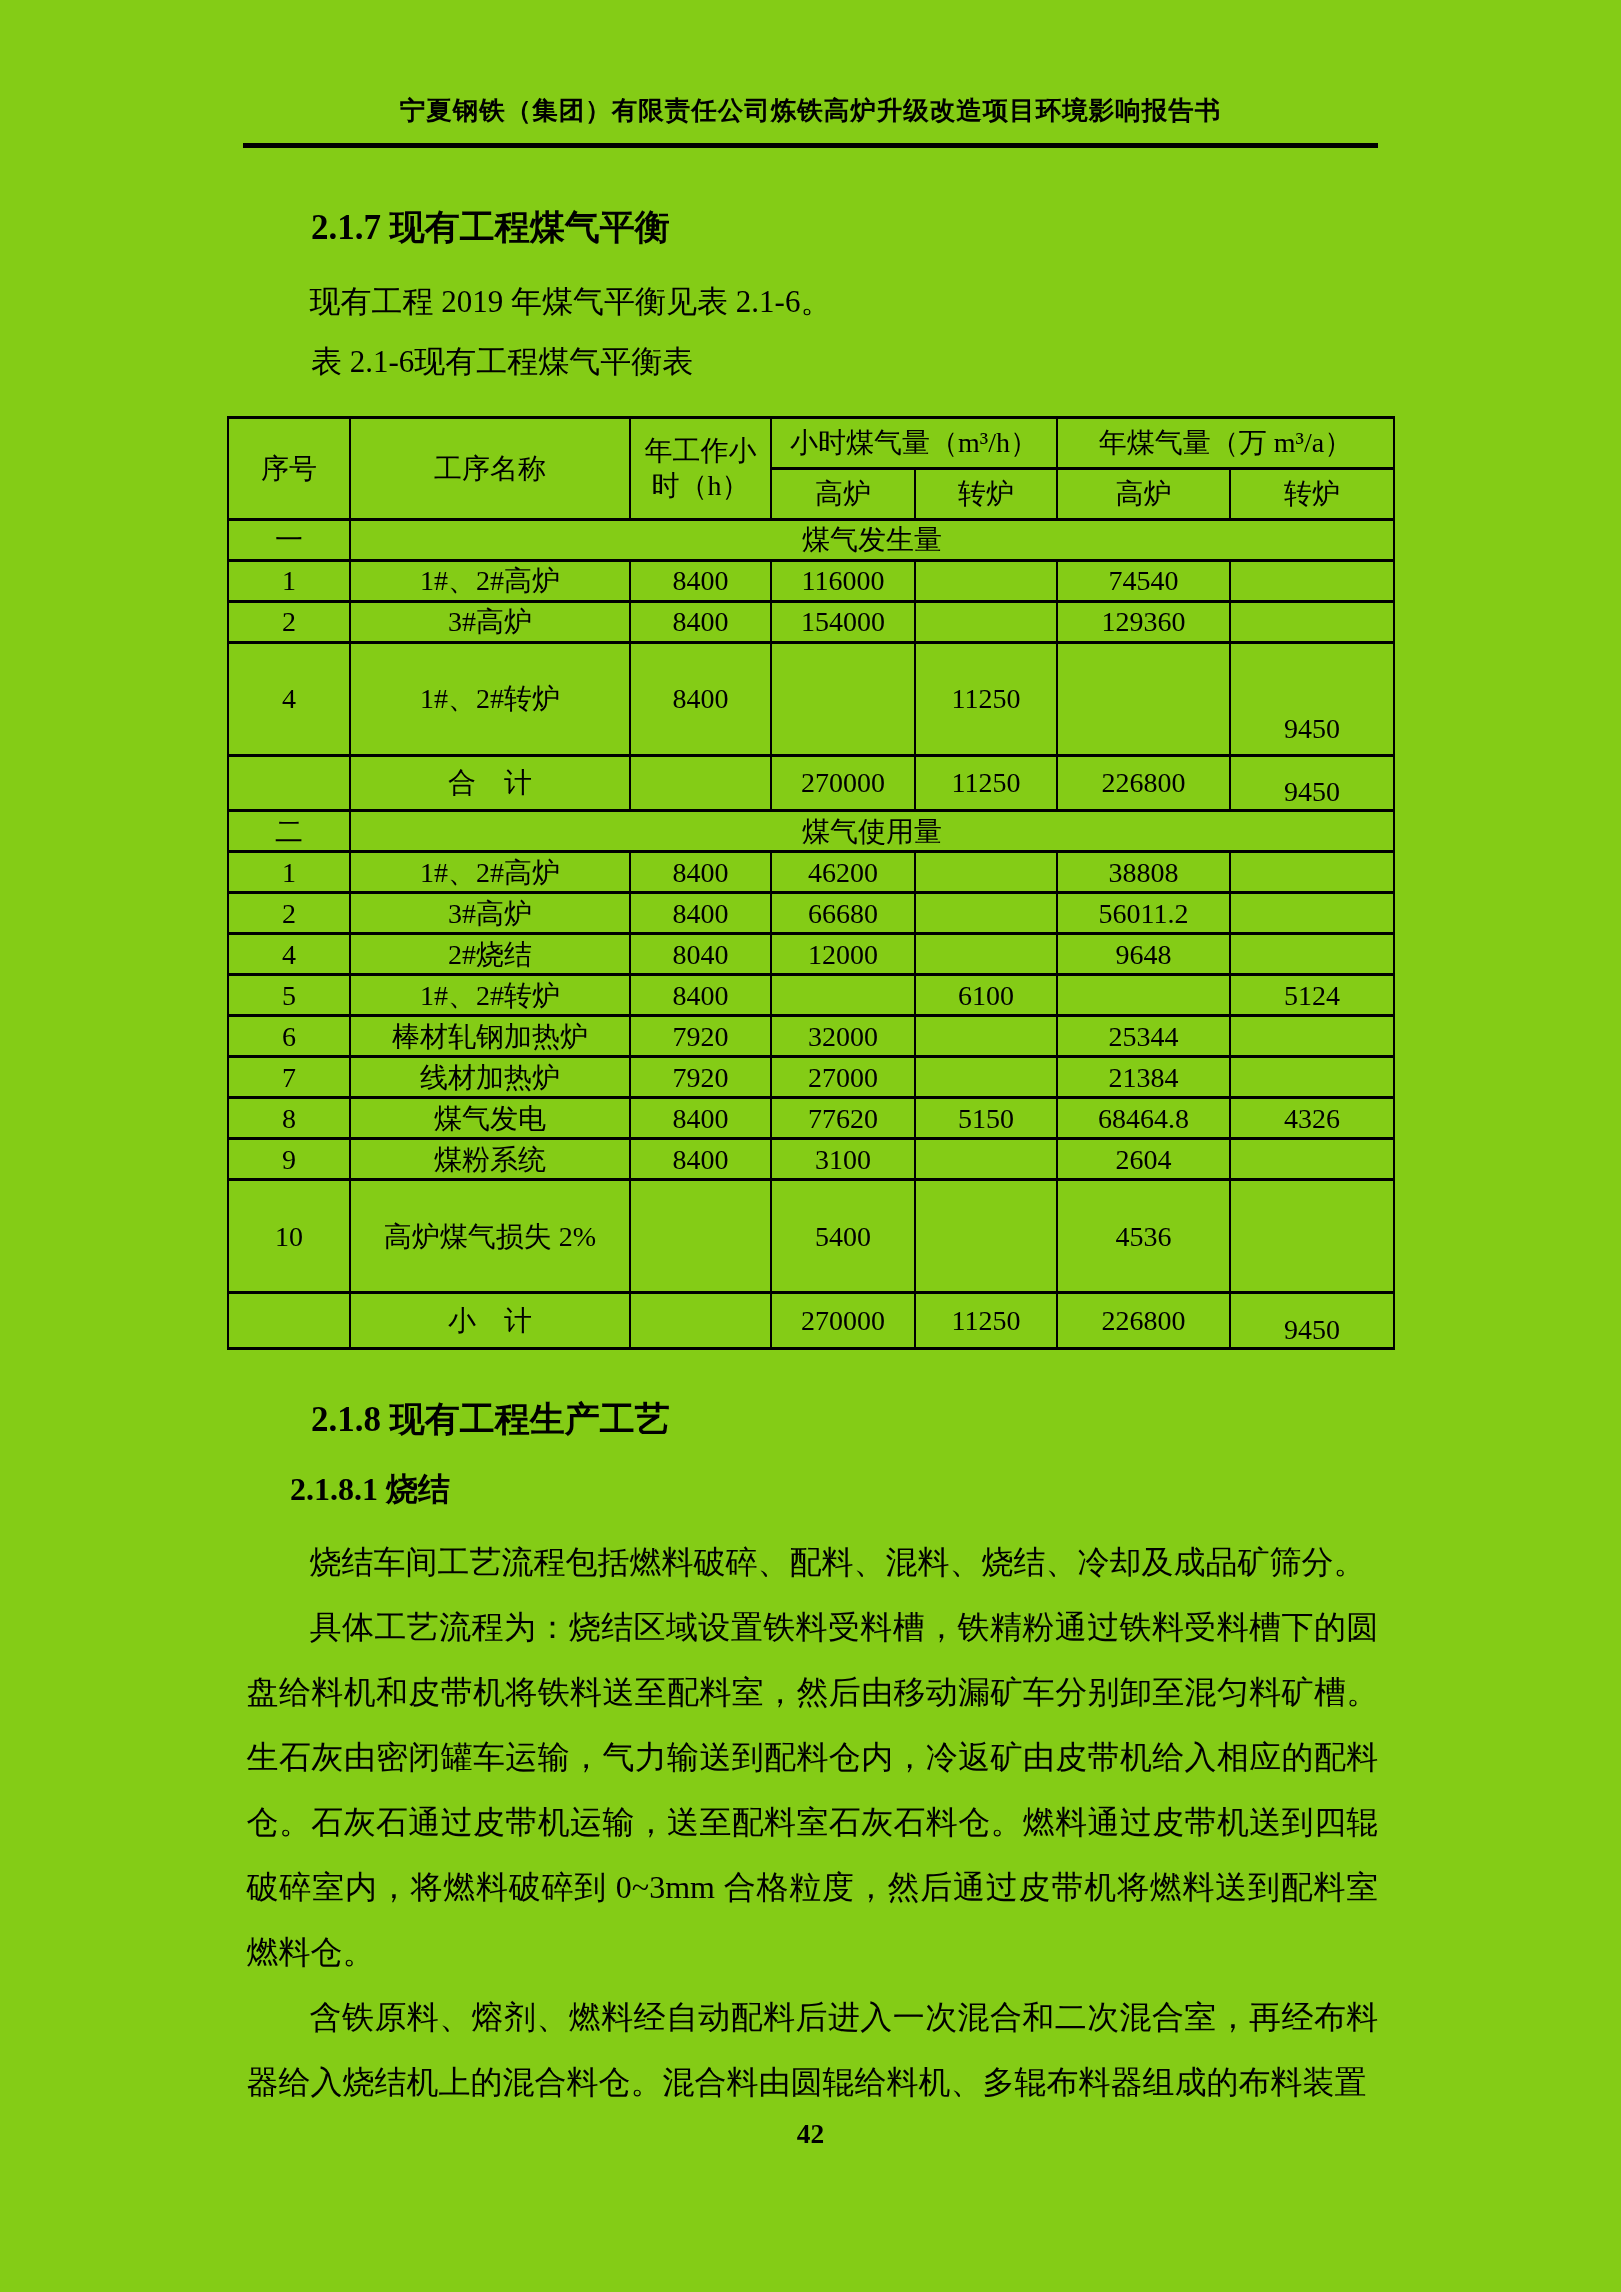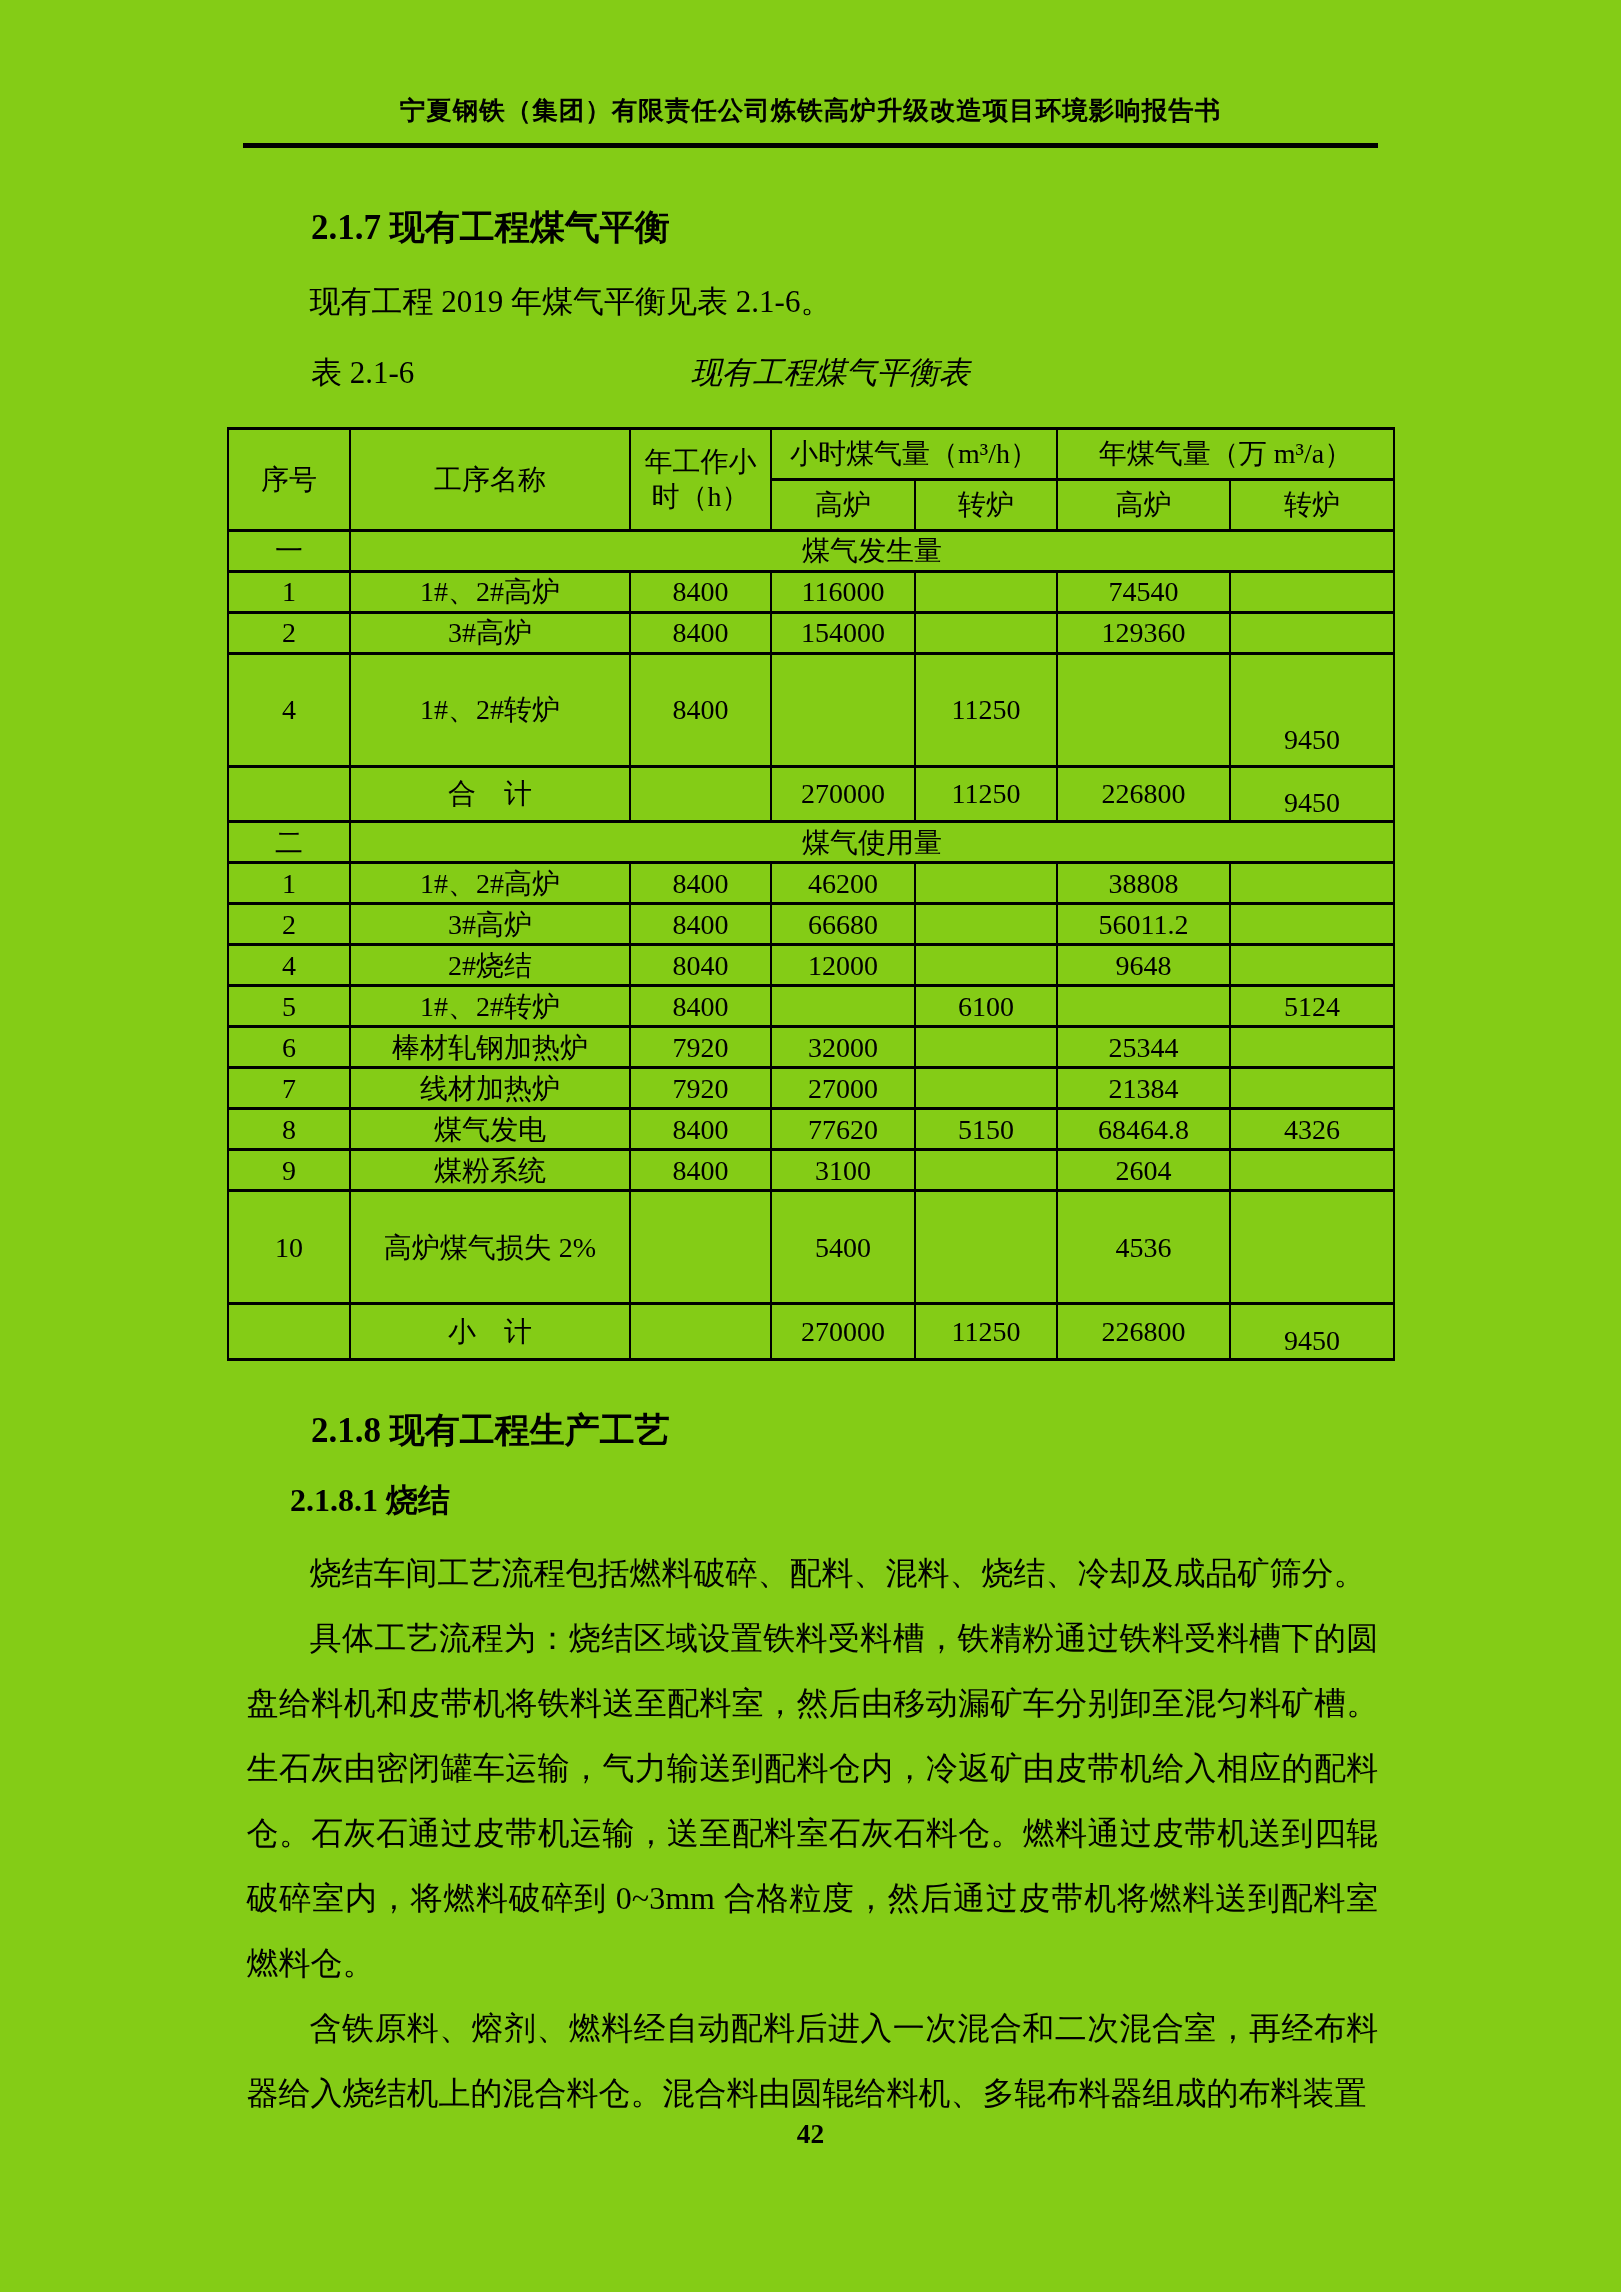--- a/index.html
+++ b/index.html
@@ -55,26 +55,26 @@
   }
   .intro {
     font-size: 31px;
     margin: 29px 14.7px 0 19.6px;
     text-indent: 63px;
     line-height: 43px;
   }
   .table-caption {
     display: flex;
     align-items: baseline;
-    margin-top: 29px;
+    margin-top: 18px;
     font-size: 31px;
     line-height: 41px;
   }
   .table-caption .cap-label { padding-left: 84px; white-space: nowrap; }
-  .table-caption .cap-title { flex: 1; text-align: center; font-style: italic; }
+  .table-caption .cap-title { flex: 1; text-align: left; }
   .table-caption .cap-spacer { width: 147px; }
   
   table.gas-table {
     width: 1166px;
     margin-top: 34px;
     border-collapse: collapse;
     table-layout: fixed;
     font-size: 28px;
   }
   .gas-table th, .gas-table td {

